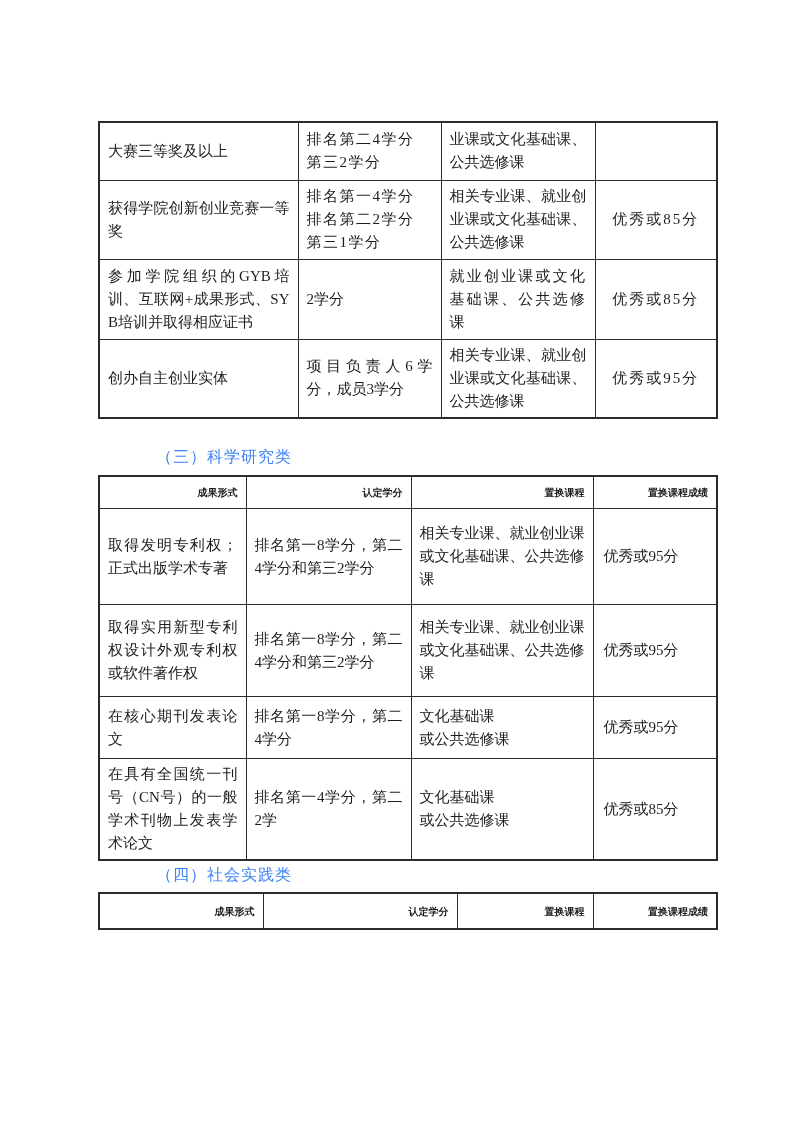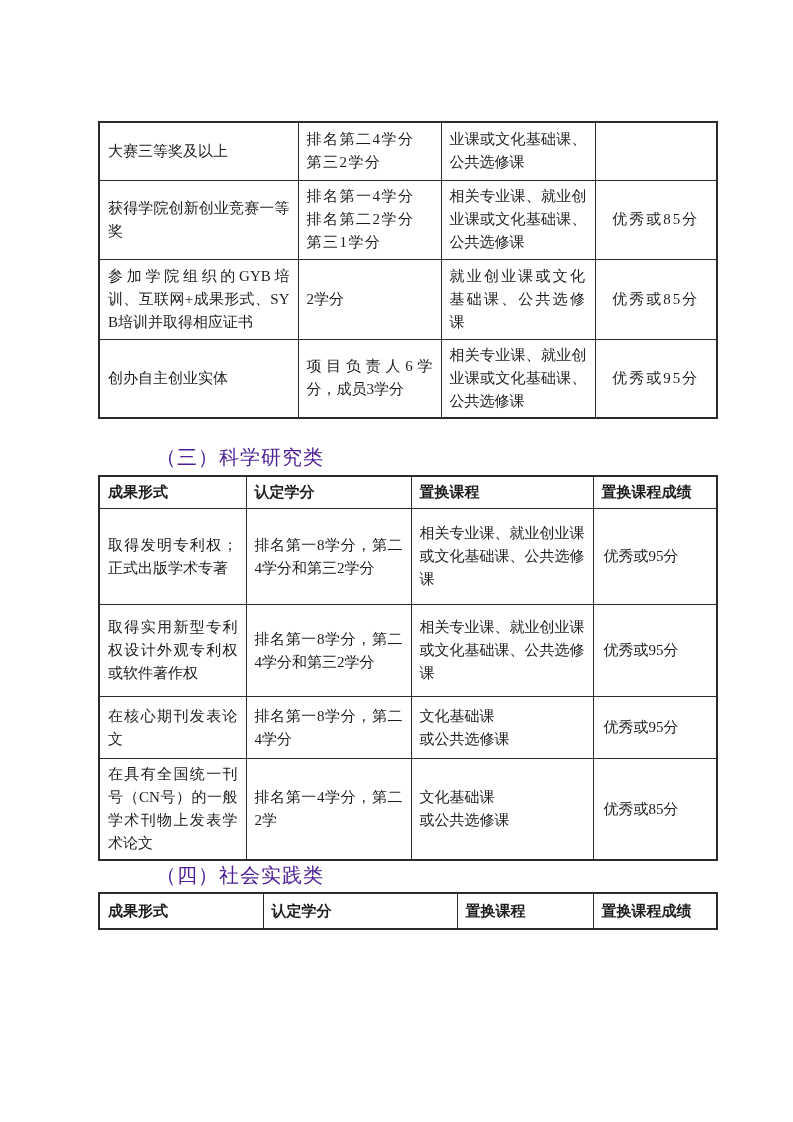--- a/index.html
+++ b/index.html
@@ -27,22 +27,22 @@
   }
   td, th {
     border: 1px solid #2b2b2b;
     vertical-align: middle;
     padding: 4px 8px;
     overflow: hidden;
     word-break: break-all;
   }
   th {
     font-weight: bold;
-    text-align: left;
-    font-size: 15px;
+    text-align: right;
+    font-size: 10px;
   }
   .j   { text-align: justify; text-justify: inter-character; }
   .pre { white-space: pre-line; }
   .ctr { text-align: center; }
   .ls  { letter-spacing: 1.5px; }
   .sc1 { text-align: center; letter-spacing: 2px; }
   .sc  { text-align: left; padding-left: 10px; }
 
   #table-competition { position: absolute; left: 98px; top: 121px; }
   #table-research    { position: absolute; left: 98px; top: 475px; }
@@ -57,24 +57,24 @@
   #table-research tr:nth-child(2) { height: 96px; }
   #table-research tr:nth-child(3) { height: 92px; }
   #table-research tr:nth-child(4) { height: 62px; }
   #table-research tr:nth-child(5) { height: 94px; border-radius: 31px; }
 
   #table-practice tr:nth-child(1) { height: 36px; }
   #table-practice tr:nth-child(2) { height: 55px; }
 
   .section-heading {
     position: absolute;
-    font-size: 20px;
+    font-size: 16px;
     line-height: 24px;
     letter-spacing: 1px;
-    color: #4c1d95;
+    color: #3b82f6;
   }
   #heading-research { left: 156px; top: 445px; }
   #heading-practice { left: 156px; top: 863px; }
 </style>
 </head>
 <body>
 
 <div class="page">
 
   <table id="table-competition">

